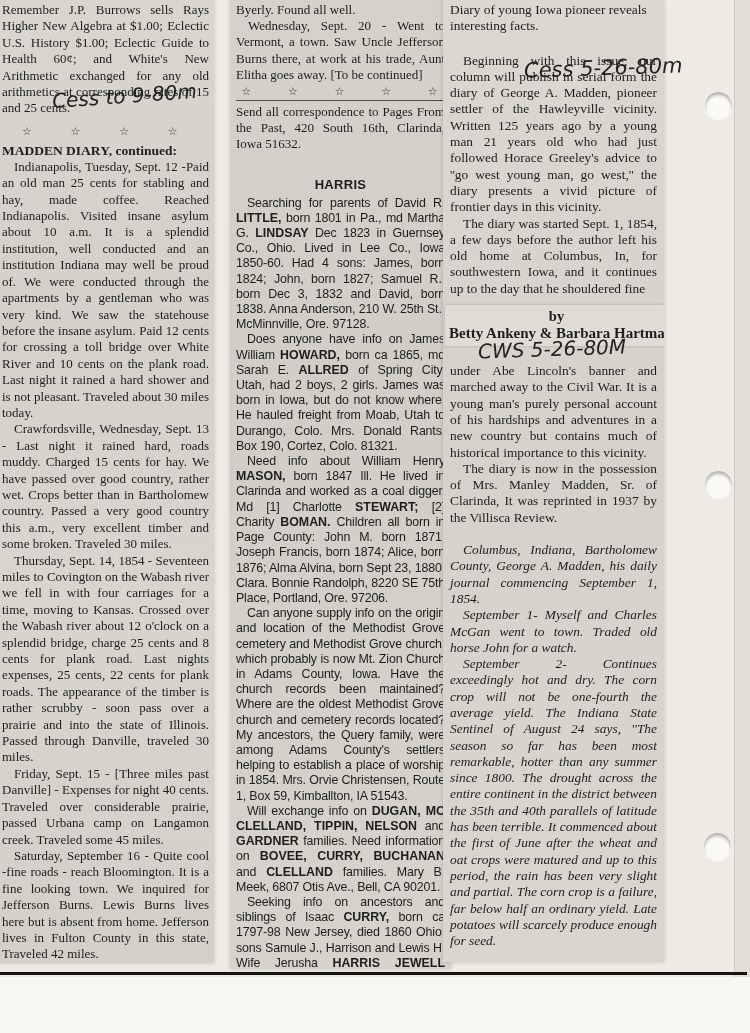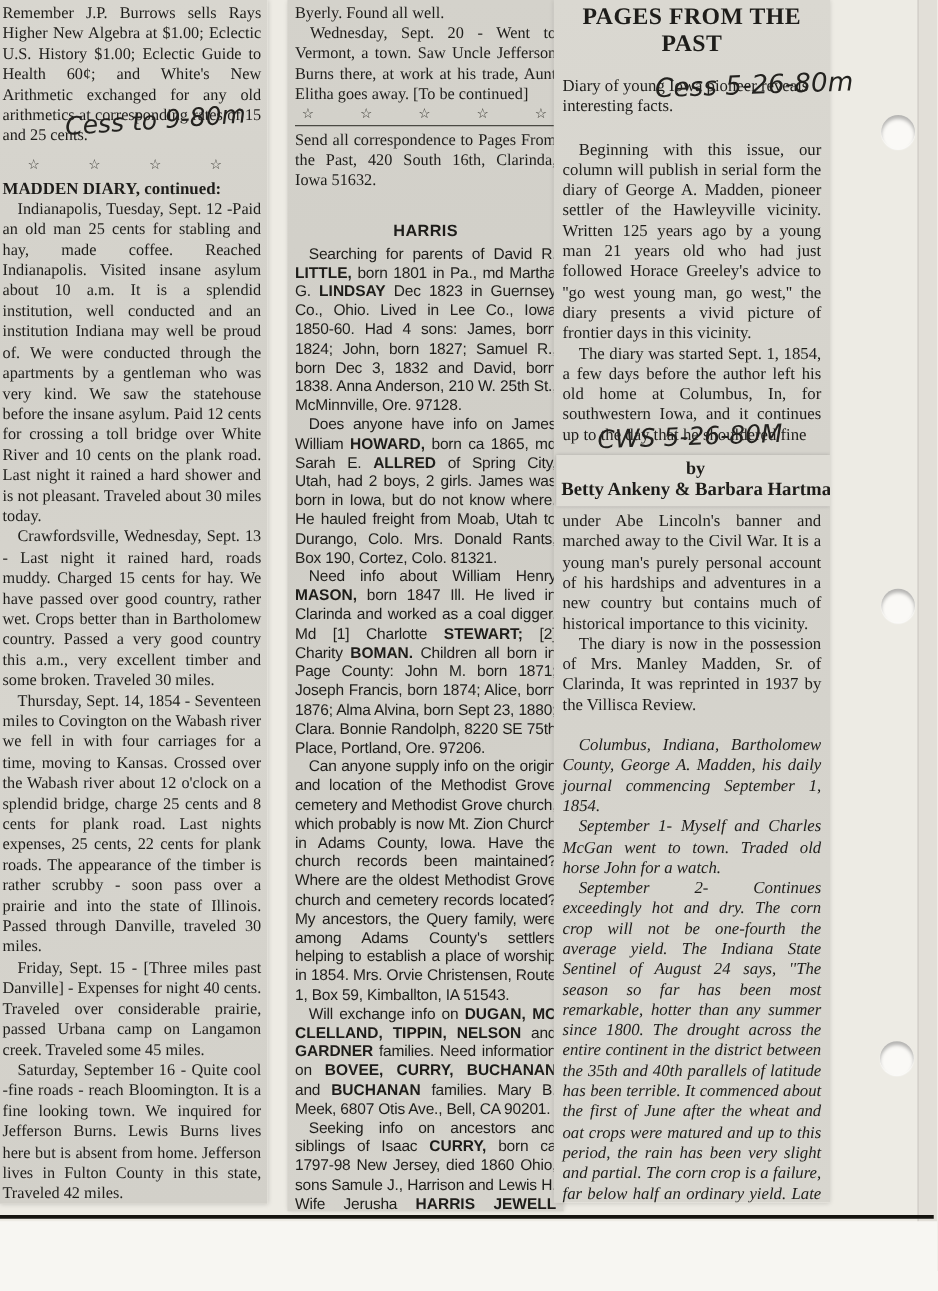--- a/index.html
+++ b/index.html
@@ -26,21 +26,21 @@
   .corr-block{border-top:1px solid #4a4943;padding-top:3px;margin-top:2px;}
   .queries-head{font-family:"Liberation Sans",sans-serif;font-weight:bold;font-size:13px;text-align:center;margin:24px 0 4px 0;letter-spacing:.3px;}
   .qpara{font-family:"Liberation Sans",sans-serif;font-size:12.4px;line-height:15.2px;letter-spacing:-.15px;}
   .qpara b{letter-spacing:0;}
   .c2 .qindent{text-indent:11px;}
 
   .c3 .para{font-size:13.4px;line-height:16.3px;}
   .c3 .indent{text-indent:13px;}
   .headline{font-weight:bold;font-size:19px;text-align:center;letter-spacing:.4px;margin:1px 0 14px 0;}
   .subhead{font-size:13.6px;line-height:17px;text-align:left;margin:0 0 18px 0;}
-  .byline-box{background:#dedcd5;margin:8px -7px 4px -5px;padding:3px 0 4px 4px;box-shadow:0 0 3px rgba(0,0,0,.2);}
+  .byline-box{background:#dedcd5;margin:8px -7px 17px -5px;padding:3px 0 4px 4px;box-shadow:0 0 3px rgba(0,0,0,.2);}
   .byline-by{font-weight:bold;text-align:center;font-size:14.5px;margin:0;}
   .byline-names{font-weight:bold;font-size:15px;margin:0;white-space:nowrap;overflow:hidden;}
   .italic{font-style:italic;}
   .gap-lg{margin-top:16px;}
 
   .handwriting{position:absolute;font-family:"DejaVu Sans",sans-serif;font-style:italic;color:#23221f;
                white-space:nowrap;pointer-events:none;}
   .hw1{left:52px;top:84px;font-size:20px;transform:rotate(-4deg);}
   .hw2{left:524px;top:56px;font-size:21px;transform:rotate(-2deg);}
   .hw3{left:478px;top:337px;font-size:20px;transform:rotate(-2deg);}
@@ -89,27 +89,26 @@
     <div class="stars-row"><span>☆ ☆ ☆ ☆ ☆</span></div>
     <div class="corr-block">
       <p class="para serif-para"><span>Send all correspondence to Pages From the Past, 420 South 16th, Clarinda, Iowa 51632.</span></p>
     </div>
     <p class="queries-head"><span>HARRIS</span></p>
     <div>
         <p class="para qpara qindent"><span>Searching for parents of David R. </span><b>LITTLE,</b><span> born 1801 in Pa., md Martha G. </span><b>LINDSAY</b><span> Dec 1823 in Guernsey Co., Ohio. Lived in Lee Co., Iowa 1850-60. Had 4 sons: James, born 1824; John, born 1827; Samuel R., born Dec 3, 1832 and David, born 1838. Anna Anderson, 210 W. 25th St., McMinnville, Ore. 97128.</span></p>
         <p class="para qpara qindent"><span>Does anyone have info on James William </span><b>HOWARD,</b><span> born ca 1865, md Sarah E. </span><b>ALLRED</b><span> of Spring City, Utah, had 2 boys, 2 girls. James was born in Iowa, but do not know where. He hauled freight from Moab, Utah to Durango, Colo. Mrs. Donald Rants, Box 190, Cortez, Colo. 81321.</span></p>
         <p class="para qpara qindent"><span>Need info about William Henry </span><b>MASON,</b><span> born 1847 Ill. He lived in Clarinda and worked as a coal digger. Md [1] Charlotte </span><b>STEWART;</b><span> [2] Charity </span><b>BOMAN.</b><span> Children all born in Page County: John M. born 1871; Joseph Francis, born 1874; Alice, born 1876; Alma Alvina, born Sept 23, 1880; Clara. Bonnie Randolph, 8220 SE 75th Place, Portland, Ore. 97206.</span></p>
         <p class="para qpara qindent"><span>Can anyone supply info on the origin and location of the Methodist Grove cemetery and Methodist Grove church, which probably is now Mt. Zion Church in Adams County, Iowa. Have the church records been maintained? Where are the oldest Methodist Grove church and cemetery records located? My ancestors, the Query family, were among Adams County's settlers helping to establish a place of worship in 1854. Mrs. Orvie Christensen, Route 1, Box 59, Kimballton, IA 51543.</span></p>
-        <p class="para qpara qindent"><span>Will exchange info on </span><b>DUGAN, MC CLELLAND, TIPPIN, NELSON</b><span> and </span><b>GARDNER</b><span> families. Need information on </span><b>BOVEE, CURRY, BUCHANAN</b><span> and </span><b>BUCHANAN</b><span> families. Mary B. Meek, 6807 Otis Ave., Bell, CA 90201.</span></p>
+        <p class="para qpara qindent"><span>Will exchange info on </span><b>DUGAN, MC CLELLAND, TIPPIN, NELSON</b><span> and </span><b>GARDNER</b><span> families. Need information on </span><b>BOVEE, CURRY, BUCHANAN</b><span> and </span><b>CLELLAND</b><span> families. Mary B. Meek, 6807 Otis Ave., Bell, CA 90201.</span></p>
         <p class="para qpara qindent"><span>Seeking info on ancestors and siblings of Isaac </span><b>CURRY,</b><span> born ca 1797-98 New Jersey, died 1860 Ohio, sons Samule J., Harrison and Lewis H. Wife Jerusha </span><b>HARRIS JEWELL HOLLY</b></p>
       </div>
   </div>
 
   <div class="clip c3">
-    <p class="headline"><span>PAGES FROM THE PAST</span></p>
     <p class="para subhead"><span>Diary of young Iowa pioneer reveals interesting facts.</span></p>
     <div>
         <p class="para indent"><span>Beginning with this issue, our column will publish in serial form the diary of George A. Madden, pioneer settler of the Hawleyville vicinity. Written 125 years ago by a young man 21 years old who had just followed Horace Greeley's advice to ''go west young man, go west,'' the diary presents a vivid picture of frontier days in this vicinity.</span></p>
         <p class="para indent"><span>The diary was started Sept. 1, 1854, a few days before the author left his old home at Columbus, In, for southwestern Iowa, and it continues up to the day that he shouldered fine</span></p>
       </div>
     <div class="byline-box">
       <p class="byline-by"><span>by</span></p>
       <p class="byline-names"><span>Betty Ankeny &amp; Barbara Hartman</span></p>
     </div>
     <div>

